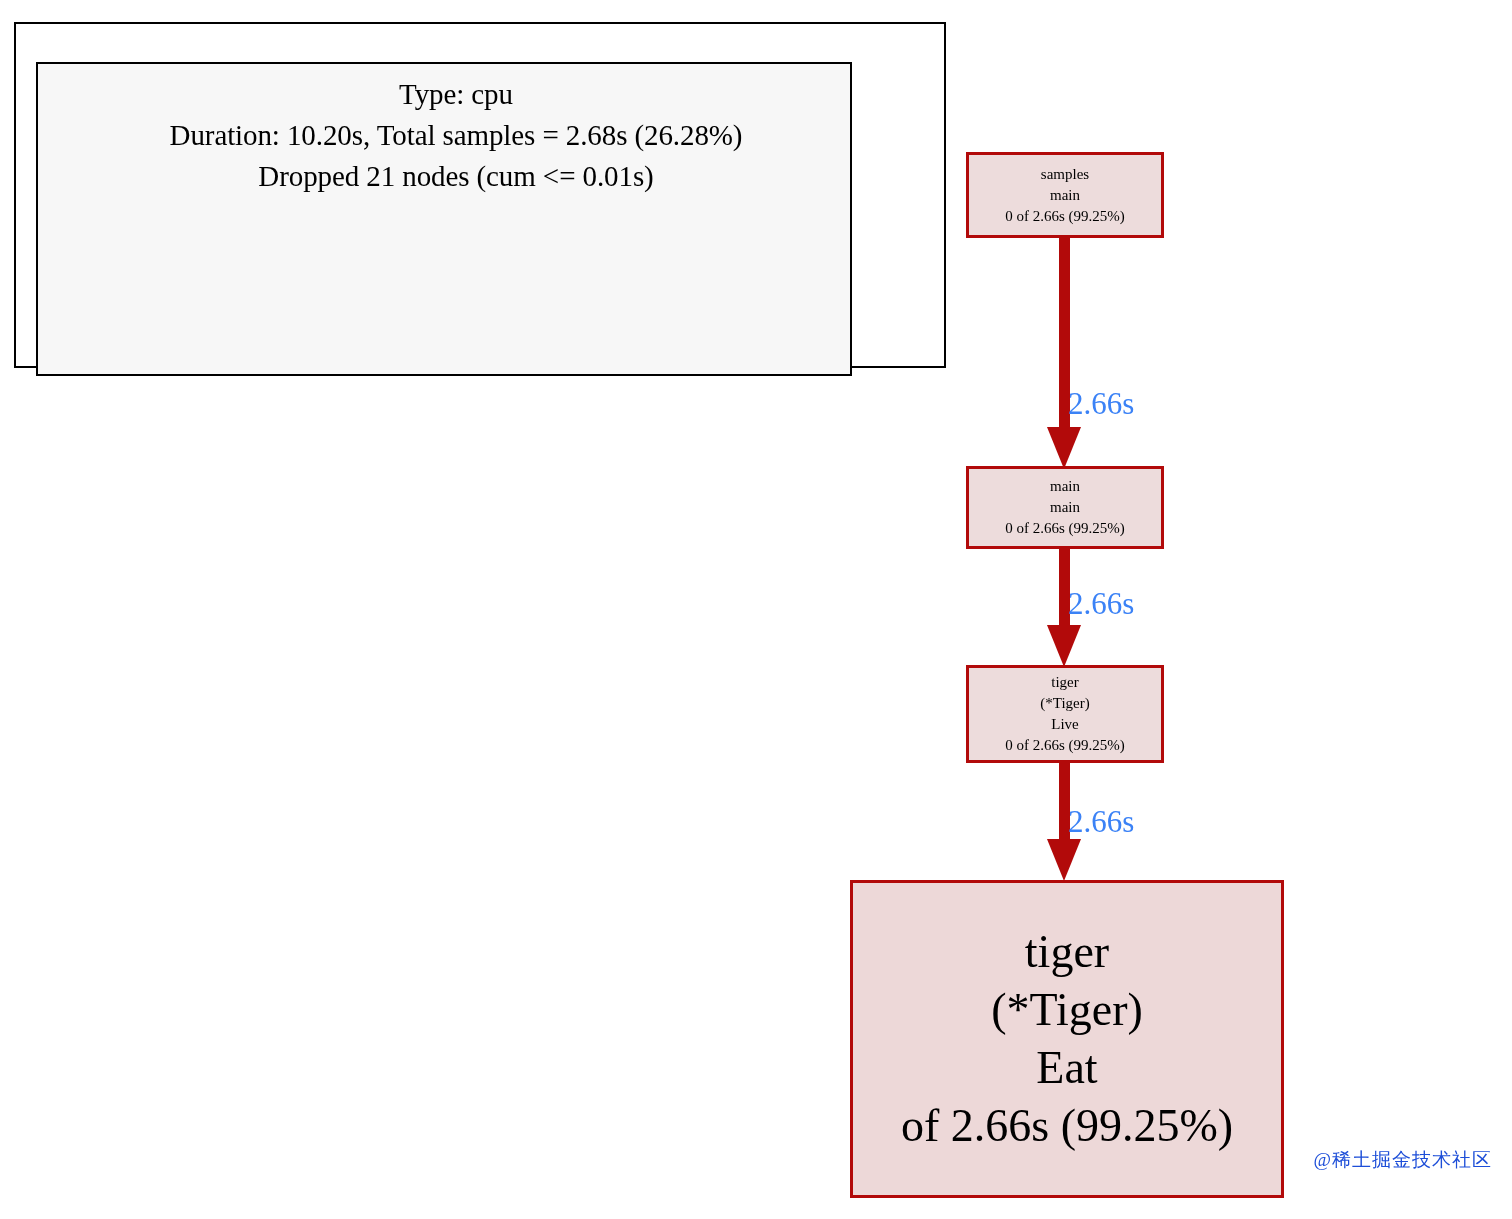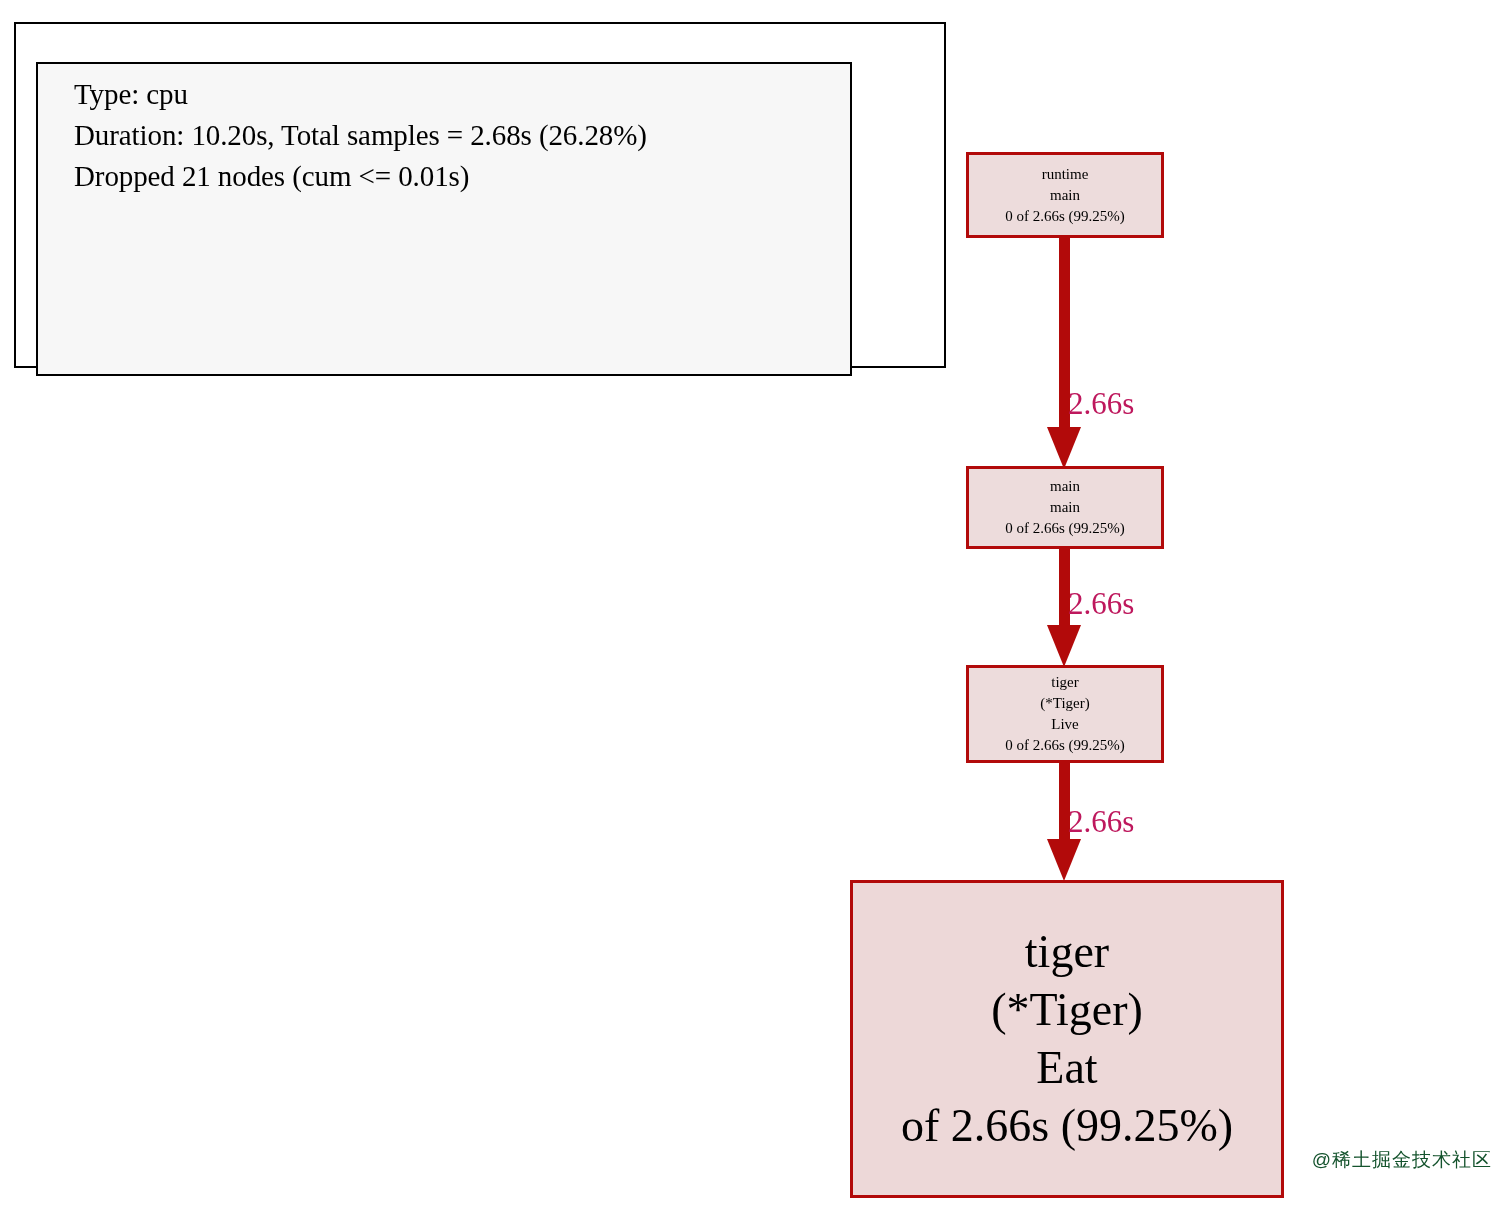--- a/index.html
+++ b/index.html
@@ -30,20 +30,21 @@
   #legend-box {
     position: absolute;
     left: 20px;
     top: 38px;
     width: 816px;
     height: 314px;
     border: 2px solid #000000;
     box-sizing: border-box;
     background: #f7f7f7;
     padding: 10px 12px 0 36px;
+    text-align: center;
   }
   .legend-line {
     font-size: 29px;
     line-height: 41px;
     white-space: nowrap;
     letter-spacing: -0.1px;
   }
   .legend-line.blank { height: 41px; }
 
   
@@ -98,21 +99,21 @@
     border-left: 17px solid transparent;
     border-right: 17px solid transparent;
     border-top: 42px solid #b20a0a;
     left: 1047px;
   }
   .edge-label {
     position: absolute;
     font-size: 31px;
     line-height: 31px;
     white-space: nowrap;
-    color: #be185d;
+    color: #3b82f6;
     z-index: 4;
   }
 
   
   #edge1-stem  { top: 236px; height: 195px; }
   #edge1-head  { top: 427px; }
   #edge1-label { left: 1068px; top: 388px; }
 
   
   #edge2-stem  { top: 547px; height: 80px; }
@@ -123,22 +124,22 @@
   #edge3-stem  { top: 761px; height: 80px; }
   #edge3-head  { top: 839px; }
   #edge3-label { left: 1068px; top: 806px; }
 
   
   #watermark {
     position: absolute;
     right: 20px;
     bottom: 46px;
     font-size: 19px;
-    color: #14532d;
-    font-family: Liberation Sans, sans-serif;
+    color: #1d4ed8;
+    font-family: Liberation Serif, serif;
     white-space: nowrap;
     letter-spacing: 1px;
   }
 </style>
 </head>
 <body>
 
 <div id="legend-cluster">
   <div id="legend-box">
     <div class="legend-line">Type: cpu</div>
@@ -156,21 +157,21 @@
 
   <div class="edge-stem" id="edge2-stem"></div>
   <div class="edge-head" id="edge2-head"></div>
   <div class="edge-label" id="edge2-label">2.66s</div>
 
   <div class="edge-stem" id="edge3-stem"></div>
   <div class="edge-head" id="edge3-head"></div>
   <div class="edge-label" id="edge3-label">2.66s</div>
 
   <div class="node node-sm" id="node-runtime-main">
-    <span class="nline">runtime</span>
+    <span class="nline">samples</span>
     <span class="nline">main</span>
     <span class="nline">0 of 2.66s (99.25%)</span>
   </div>
 
   <div class="node node-sm" id="node-main-main">
     <span class="nline">main</span>
     <span class="nline">main</span>
     <span class="nline">0 of 2.66s (99.25%)</span>
   </div>
 

